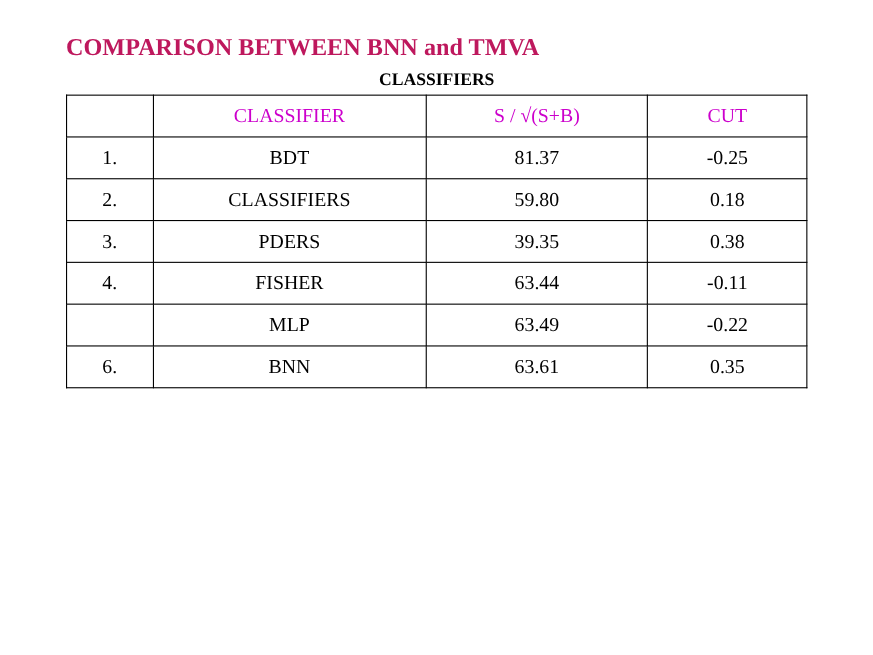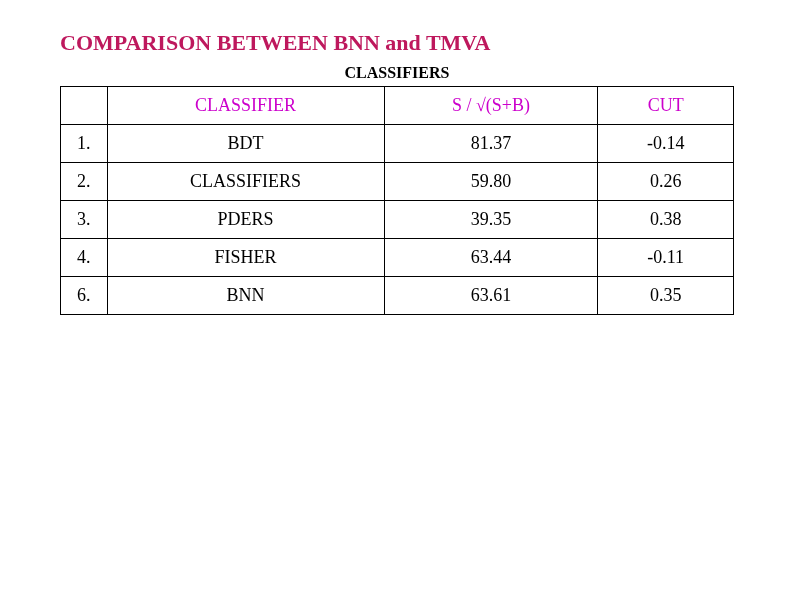--- a/index.html
+++ b/index.html
@@ -31,21 +31,21 @@
     }
 
     .comparison-table {
       border-collapse: collapse;
       width: 100%;
       margin-top: 0;
     }
 
     .comparison-table td, .comparison-table th {
       border: 1px solid #000;
-      padding: 8px 16px;
+      padding: 8px 32px;
       text-align: center;
       font-size: 18px;
       font-weight: normal;
     }
 
     .comparison-table th {
       font-weight: normal;
       color: #cc00cc;
       font-size: 18px;
     }
@@ -89,40 +89,46 @@
       <th class="header-classifier">CLASSIFIER</th>
       <th>S / √(S+B)</th>
       <th>CUT</th>
     </tr>
   </thead>
   <tbody id="table-body">
   <tr>
         <td class="row-num">1.</td>
         <td class="classifier-cell">BDT</td>
         <td class="value-cell">81.37</td>
-        <td class="value-cell">-0.14</td>
+        <td class="value-cell">-0.25</td>
       </tr>
       <tr>
         <td class="row-num">2.</td>
         <td class="classifier-cell">CLASSIFIERS</td>
         <td class="value-cell">59.80</td>
-        <td class="value-cell">0.26</td>
+        <td class="value-cell">0.18</td>
       </tr>
       <tr>
         <td class="row-num">3.</td>
         <td class="classifier-cell">PDERS</td>
         <td class="value-cell">39.35</td>
         <td class="value-cell">0.38</td>
       </tr>
       <tr>
         <td class="row-num">4.</td>
         <td class="classifier-cell">FISHER</td>
         <td class="value-cell">63.44</td>
         <td class="value-cell">-0.11</td>
       </tr>
       <tr>
+        <td class="row-num"></td>
+        <td class="classifier-cell">MLP</td>
+        <td class="value-cell">63.49</td>
+        <td class="value-cell">-0.22</td>
+      </tr>
+      <tr>
         <td class="row-num">6.</td>
         <td class="classifier-cell">BNN</td>
         <td class="value-cell">63.61</td>
         <td class="value-cell">0.35</td>
       </tr>
     </tbody>
 </table>
 
 </body></html>

